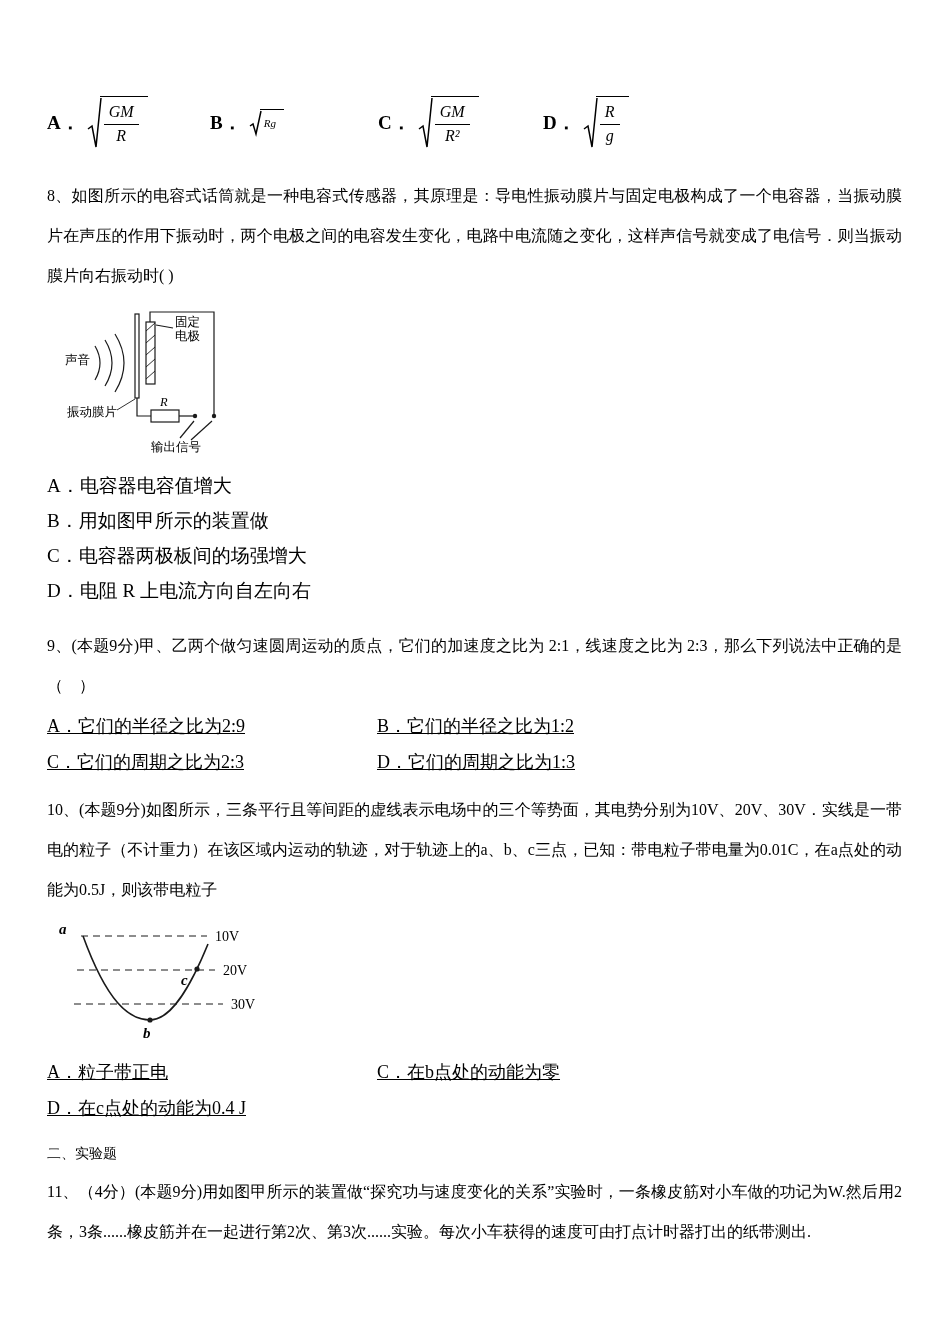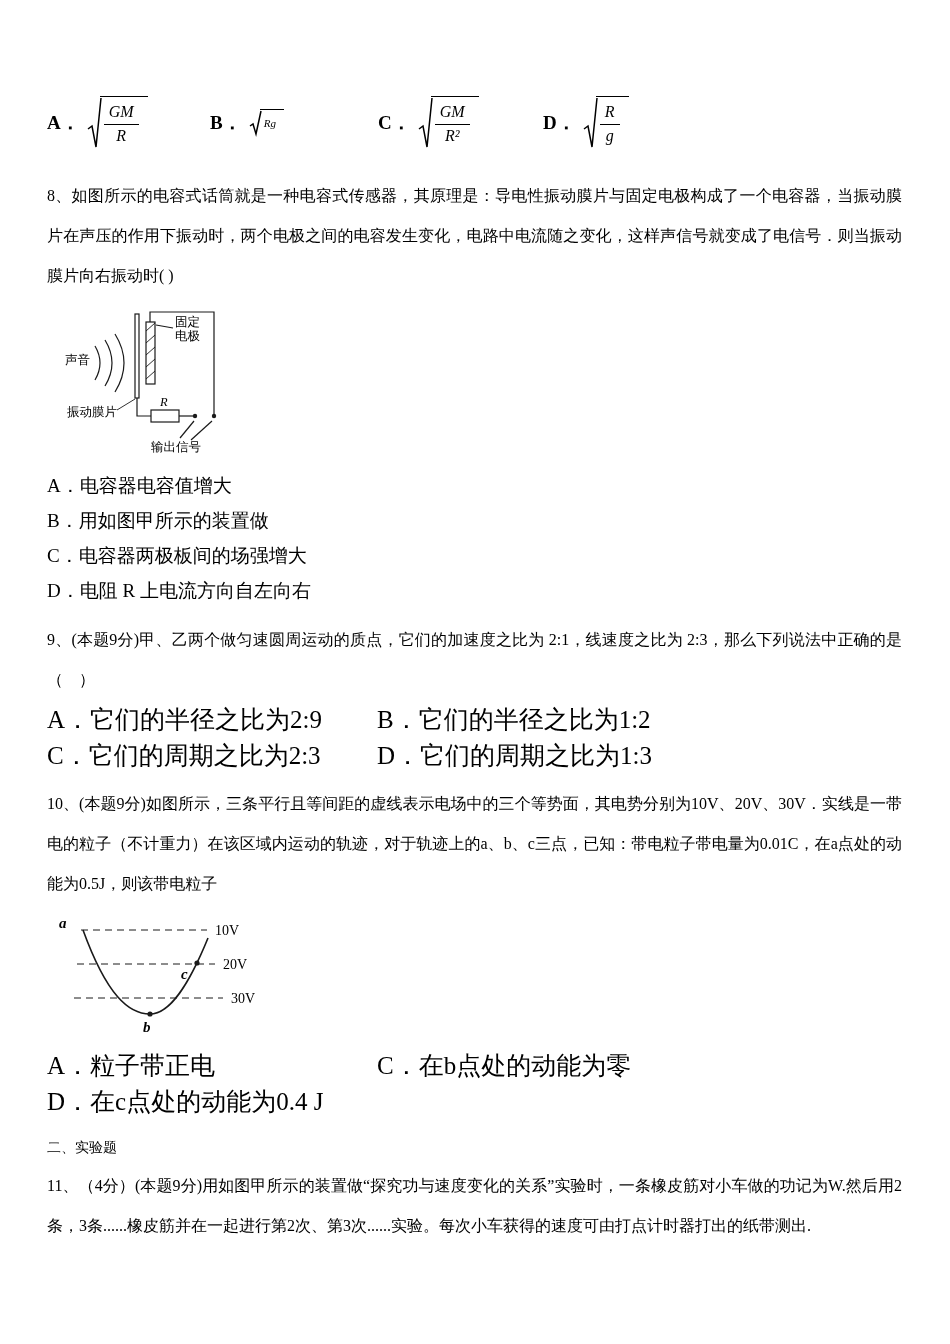--- a/index.html
+++ b/index.html
@@ -25,23 +25,23 @@
   .radicand-small { padding:3px 8px 2px 4px; }
   .frac { display:inline-flex; flex-direction:column; align-items:center;
           font-style:italic; font-size:16px; line-height:1.3; }
   .fnum { border-bottom:1.4px solid #000; padding:0 5px 1px; }
   .fden { padding-top:1px; }
   .expr { font-style:italic; font-size:11px; line-height:1.2; display:inline-block; }
 
   
   .para { font-size:16px; line-height:40px; text-align:justify; }
   .q-gap { margin-top:6px; }
-  .options-col { margin:10px 0 12px; }
+  .options-col { margin:10px 0 18px; }
   .opt-line { font-size:19px; line-height:35px; }
-  .opt-grid { display:grid; grid-template-columns:330px auto; font-size:25px; line-height:36px; margin:2px 0 10px; }
+  .opt-grid { display:grid; grid-template-columns:330px auto; font-size:18px; line-height:36px; margin:2px 0 10px;text-decoration:underline; }
   .section-title { font-size:14px; line-height:36px; margin-top:4px; }
 
   
   .diagram-wrap { margin:8px 0 4px; }
   .diagram-wrap2 { margin:4px 0 4px; }
   .svg-label { font-size:12.5px; font-family:"Liberation Serif","DejaVu Serif",serif; }
   .pt { font-style:italic; font-weight:bold; font-size:15px; font-family:"Liberation Serif","DejaVu Serif",serif; }
   .vlabel { font-size:14px; font-family:"Liberation Serif","DejaVu Serif",serif; }
 </style>
 </head>

